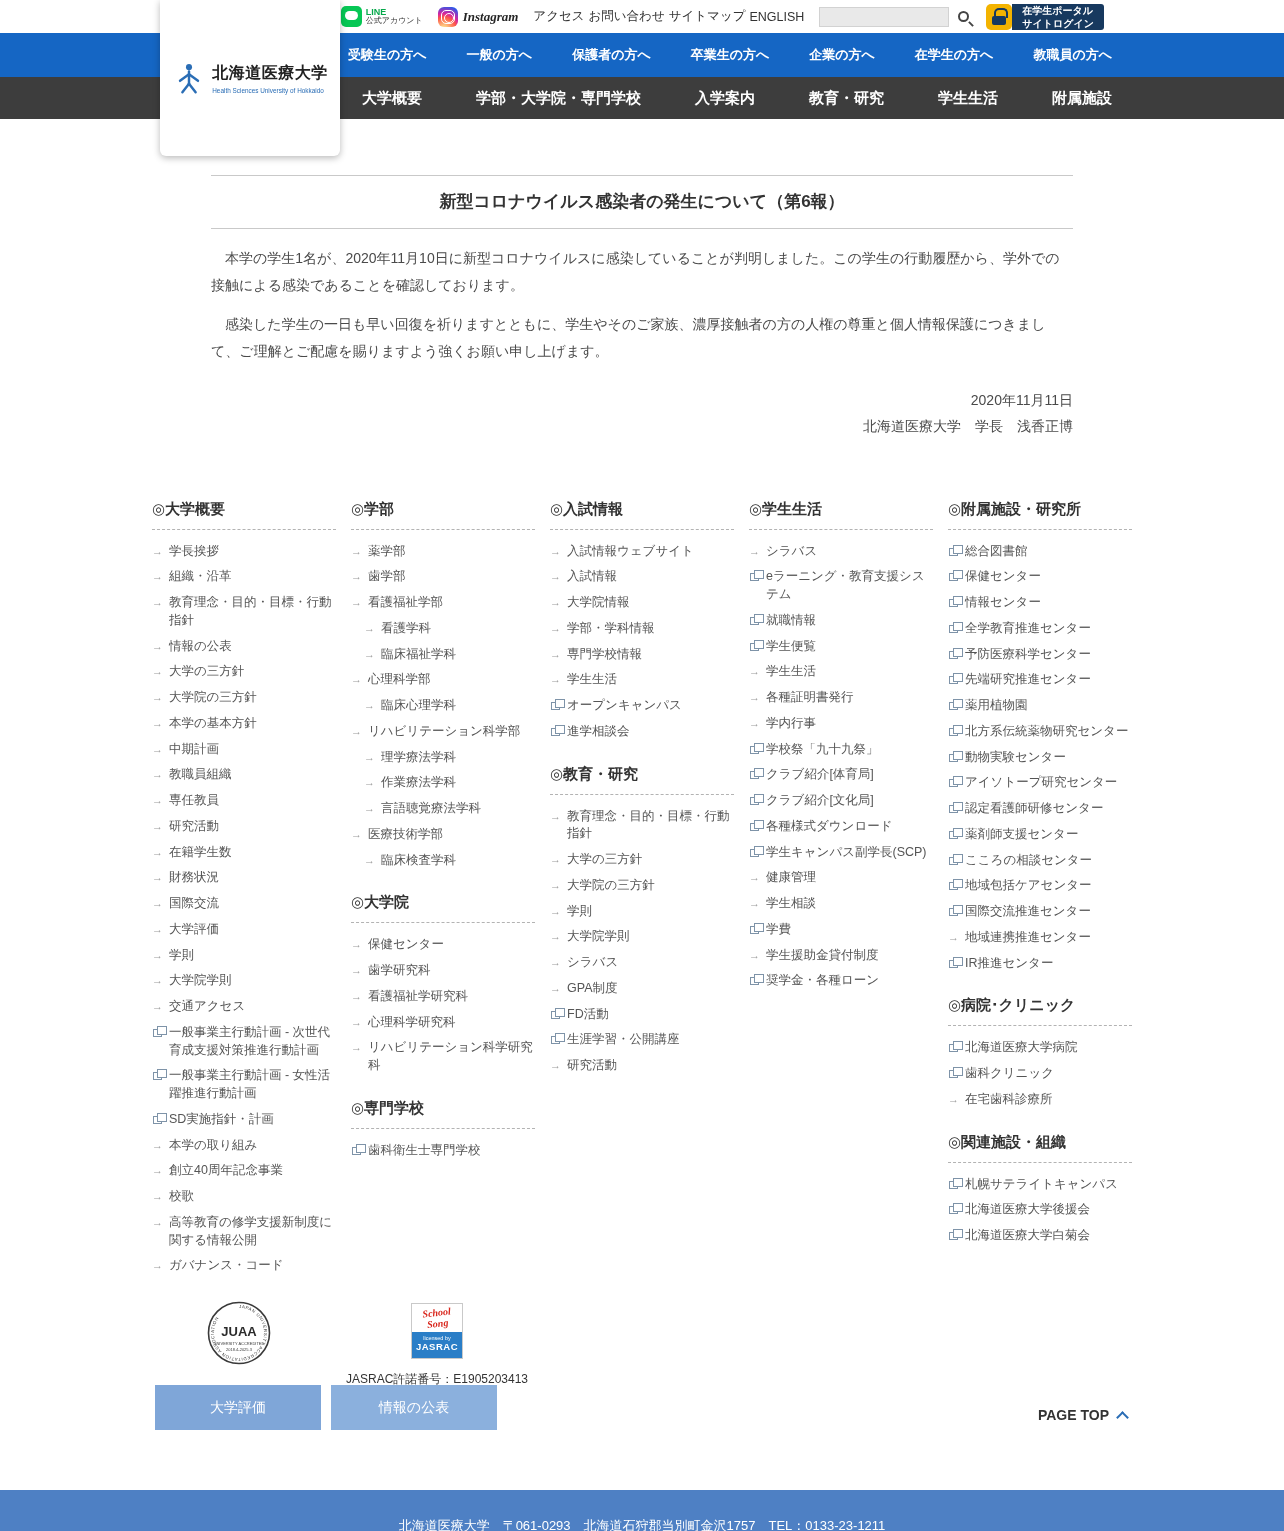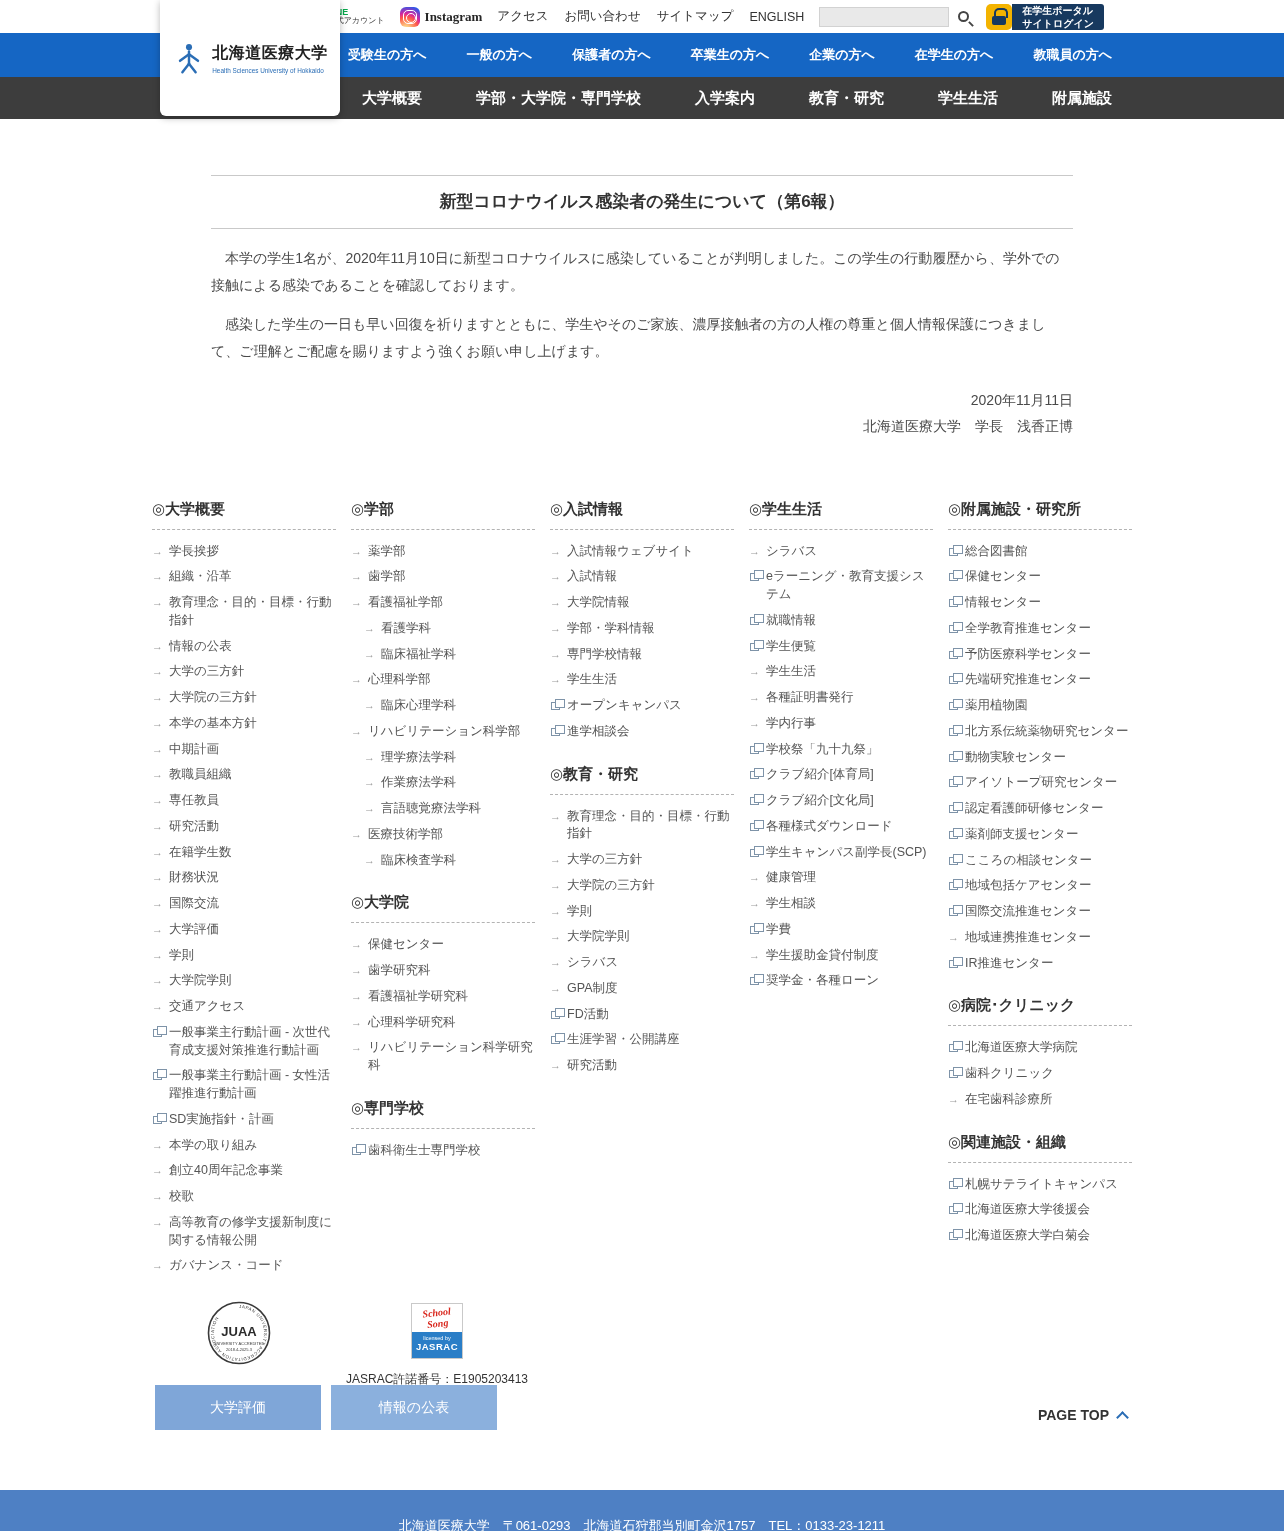--- a/index.html
+++ b/index.html
@@ -18,22 +18,22 @@
   .line-icon { width:21px; height:21px; background:#06C755; border-radius:5px; position:relative; flex:0 0 auto; }
   .line-icon::after { content:""; position:absolute; left:4px; right:4px; top:5px; bottom:7px; background:#fff; border-radius:5px; }
   .line-text { display:flex; flex-direction:column; line-height:1.05; }
   .line-text .l1 { font-size:9px; font-weight:bold; color:#06a84b; }
   .line-text .l2 { font-size:8px; color:#333; }
   .insta-badge { display:flex; align-items:center; gap:5px; }
   .insta-icon { width:20px; height:20px; border-radius:6px; position:relative; flex:0 0 auto;
     background:radial-gradient(circle at 30% 110%, #fdf497 0%, #fd5949 45%, #d6249f 60%, #285AEB 90%); }
   .insta-icon::before { content:""; position:absolute; inset:3px; border:1.5px solid #fff; border-radius:5px; }
   .insta-icon::after { content:""; position:absolute; left:6px; top:6px; width:8px; height:8px; border:1.5px solid #fff; border-radius:50%; }
-  .insta-label { font-family:"Liberation Serif","DejaVu Serif",serif; font-weight:bold; font-size:13px; color:#262626; }
-  .utility-links { display:flex; align-items:center; gap:16px; }
+  .insta-label { font-family:"Liberation Serif","DejaVu Serif",serif; font-style:italic; font-weight:bold; font-size:13px; color:#262626; }
+  .utility-links { display:flex; align-items:center; gap:4px; }
   .u-link { font-size:12.5px; color:#333; }
   .search-box { display:flex; align-items:center; }
   .search-input { width:130px; height:20px; background:#e9e9e9; border:1px solid #d2d2d2; font-size:12px; padding:0 5px; }
   .search-btn { background:none; border:none; margin-left:7px; cursor:pointer; padding:2px; }
   .mag-icon { display:block; width:11px; height:11px; border:2px solid #444; border-radius:50%; position:relative; }
   .mag-icon::after { content:""; position:absolute; width:2px; height:6px; background:#444; transform:rotate(-45deg); left:10px; top:8px; }
   .portal-badge { display:flex; align-items:center; }
   .lock-icon { width:26px; height:26px; background:#f3b300; border-radius:5px; position:relative; flex:0 0 auto; }
   .lock-icon::before { content:""; position:absolute; top:4px; left:8px; width:10px; height:8px;
     border:2.5px solid #17395f; border-bottom:none; border-radius:5px 5px 0 0; }
@@ -45,21 +45,21 @@
   .primary-nav { height:44px; background:#1566c4; }
   .primary-nav .nav-inner { height:100%; display:flex; align-items:center; justify-content:space-between;
     padding-left:348px; padding-right:172px; }
   .p-item { color:#fff; font-weight:bold; font-size:13px; white-space:nowrap; }
   .secondary-nav { height:42px; background:#3d3d3d; }
   .secondary-nav .nav-inner { height:100%; display:flex; align-items:center; justify-content:space-between;
     padding-left:362px; padding-right:172px; }
   .s-item { color:#fff; font-weight:bold; font-size:15px; white-space:nowrap; }
 
   
-  .logo-card { position:absolute; top:0; left:160px; width:180px; height:116px; background:#fff;
+  .logo-card { position:absolute; top:0; left:160px; width:180px; height:156px; background:#fff;
     box-shadow:0 2px 7px rgba(0,0,0,.28); border-radius:0 0 6px 6px; z-index:10;
     display:flex; align-items:center; justify-content:center; }
   .logo-row { display:flex; align-items:center; gap:6px; padding:0 8px; }
   .logo-names { display:flex; flex-direction:column; }
   .logo-jp { font-size:16px; font-weight:bold; color:#222; white-space:nowrap; letter-spacing:.5px; }
   .logo-en { font-size:6.4px; color:#2a6db5; margin-top:3px; white-space:nowrap; }
 
   
   main { width:974px; margin:56px auto 0; padding:0 56px; }
   .article-title { text-align:center; font-size:17px; font-weight:bold; color:#333;

